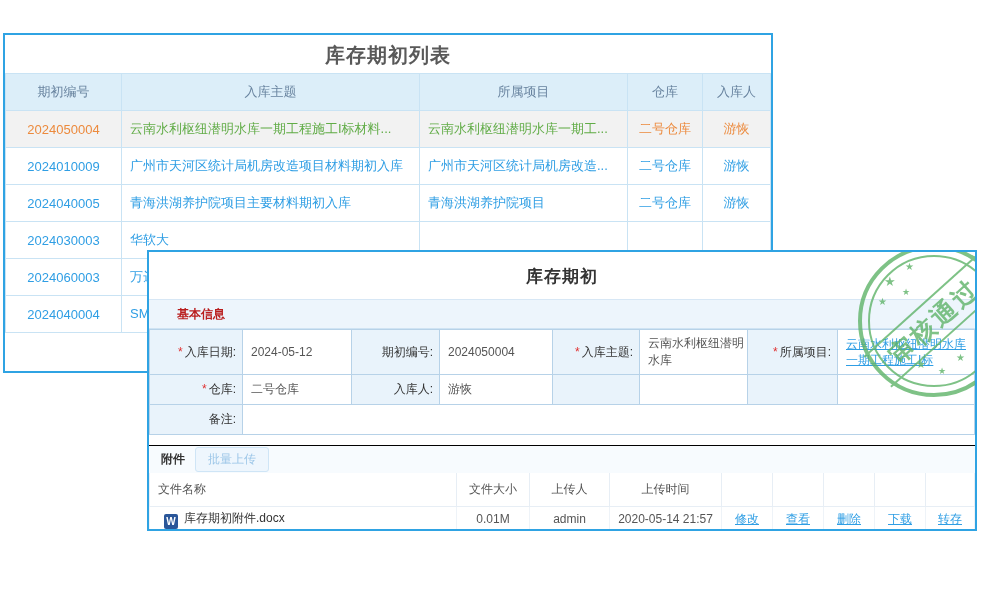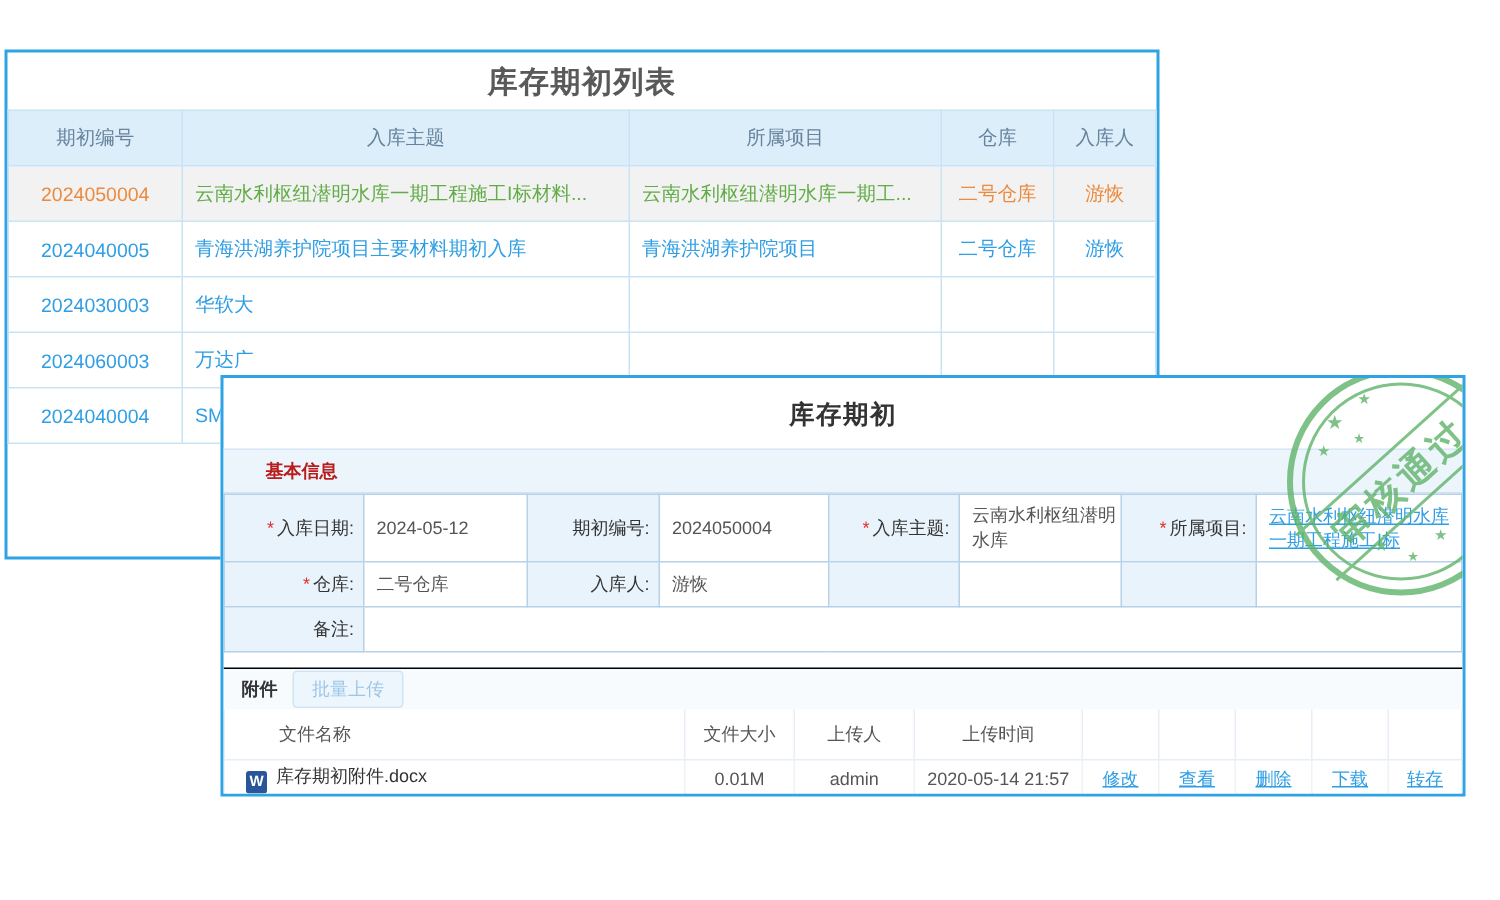--- a/index.html
+++ b/index.html
@@ -46,21 +46,21 @@
   .attach-bar { height:28px; display:flex; align-items:center; gap:10px;
     border-top:1px solid #000000; background:#f7fbfe; padding-left:12px;
     font-size:12px; color:#333; font-weight:bold; }
   .btn-batch { display:inline-block; padding:3px 12px; background:#eef6fd;
     border:1px solid #cfe5f6; border-radius:3px; color:#9cc6e8; font-size:12px;
     font-weight:normal; cursor:pointer; }
 
   table.attach { width:100%; border-collapse:collapse; table-layout:fixed; font-size:12px; }
   table.attach th { height:33px; font-weight:normal; color:#555; background:#fff;
     border:1px solid #e7eef5; border-top:none; text-align:center; }
-  table.attach th.name-h { text-align:left; padding-left:36px; }
+  table.attach th.name-h { text-align:left; padding-left:8px; }
   table.attach td { height:26px; color:#555; border:1px solid #eef3f8;
     text-align:center; background:#fff; white-space:nowrap; overflow:hidden; }
   table.attach td.name-c { text-align:left; padding-left:14px; color:#333; }
   a.act { color:#2f9ee4; text-decoration:underline; font-size:12px; }
   .word-icon { display:inline-block; width:14px; height:15px; background:#2a5699;
     border-radius:2px; color:#fff; font-size:10px; font-weight:bold; line-height:15px;
     text-align:center; margin-right:6px; vertical-align:-3px; }
   .word-icon::before { content:"W"; }
 
   
@@ -101,20 +101,27 @@
           <th>入库人</th>
         </tr>
       </thead>
       <tbody>
         <tr class="active-row">
           <td class="ctr c-orange">2024050004</td>
           <td class="c-green">云南水利枢纽潜明水库一期工程施工I标材料...</td>
           <td class="c-green">云南水利枢纽潜明水库一期工...</td>
           <td class="ctr c-orange">二号仓库</td>
           <td class="ctr c-orange">游恢</td>
+        </tr>
+        <tr>
+          <td class="ctr">2024010009</td>
+          <td>广州市天河区统计局机房改造项目材料期初入库</td>
+          <td>广州市天河区统计局机房改造...</td>
+          <td class="ctr">二号仓库</td>
+          <td class="ctr">游恢</td>
         </tr>
         <tr>
           <td class="ctr">2024040005</td>
           <td>青海洪湖养护院项目主要材料期初入库</td>
           <td>青海洪湖养护院项目</td>
           <td class="ctr">二号仓库</td>
           <td class="ctr">游恢</td>
         </tr>
         <tr>
           <td class="ctr">2024030003</td>

